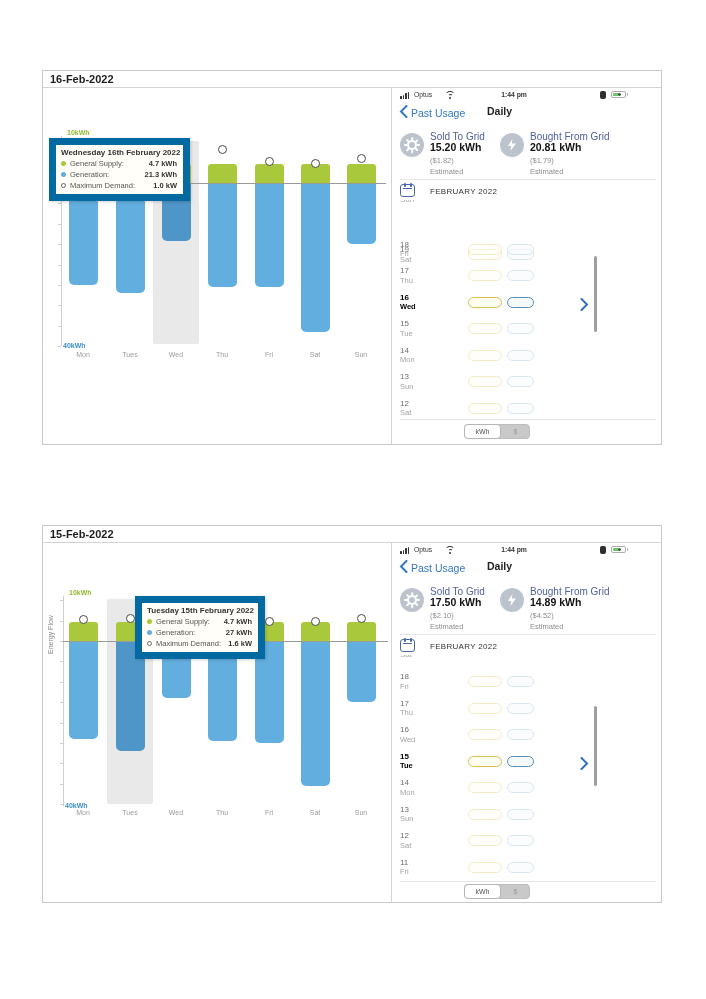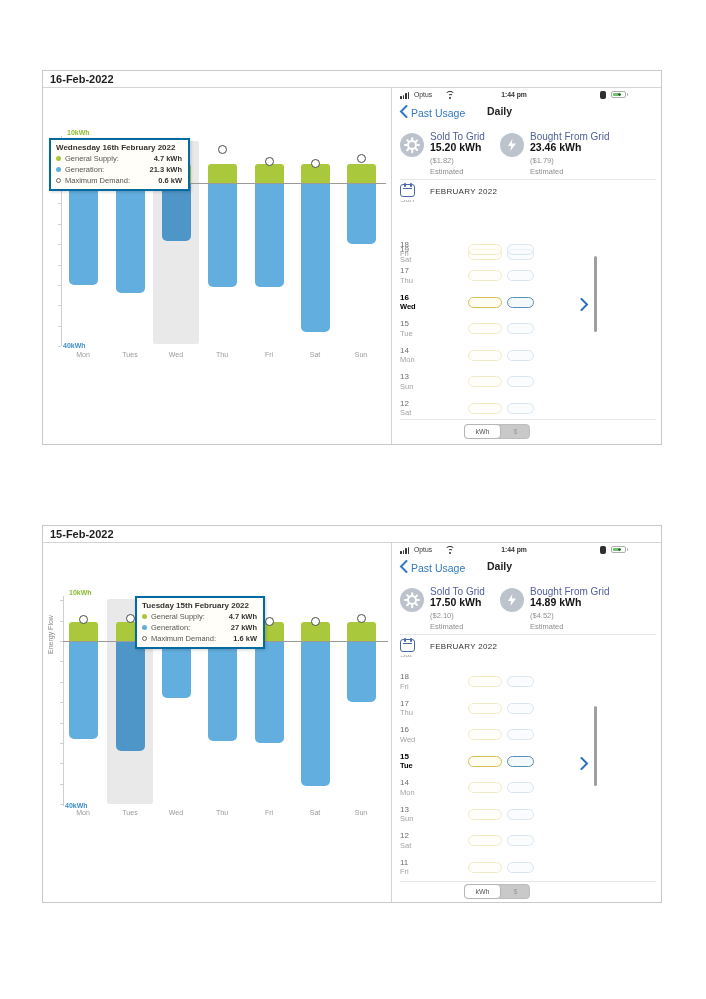--- a/index.html
+++ b/index.html
@@ -19,21 +19,21 @@
   .bar{position:absolute;z-index:1}
   .sup{background:#a9c83b;border-radius:3px 3px 0 0}
   .gen{background:#62aede;border-radius:0 0 5px 5px}
   .selgen{background:#4f96c8}
   .zline{position:absolute;height:1px;background:#9a9a9a;z-index:3}
   .circ{position:absolute;width:7px;height:7px;border:1.4px solid #4a4a4a;border-radius:50%;background:#fff;z-index:4}
   .xlab{position:absolute;font-size:7px;color:#9a9a9a;text-align:center;z-index:2}
   .ylab{position:absolute;font-size:7px;font-weight:bold;z-index:2}
   .ylab.g{color:#8fba33}.ylab.b{color:#3f8fc7}
   .vlab{position:absolute;font-size:7px;color:#8a8a8a;transform:rotate(-90deg);transform-origin:0 0;white-space:nowrap;z-index:2}
-  .tt{position:absolute;background:#fffef8;border:2px solid #0369a1;box-shadow:1px 1px 3px rgba(0,0,0,.18);z-index:6;padding:3px 6px 4px 5px;box-sizing:border-box}
+  .tt{position:absolute;background:#fffef8;border:7px solid #0369a1;box-shadow:1px 1px 3px rgba(0,0,0,.18);z-index:6;padding:3px 6px 4px 5px;box-sizing:border-box}
   .tt-title{font-size:8px;font-weight:bold;color:#333;margin-bottom:2px;white-space:nowrap}
   .tt-row{display:flex;align-items:center;margin-top:2px}
   .m{width:5px;height:5px;border-radius:50%;margin-right:4px;flex:none;box-sizing:border-box}
   .m.supply{background:#a9c83b}
   .m.generation{background:#62aede}
   .m.demand{background:#fff;border:1px solid #666}
   .tt-lab{font-size:7.5px;color:#555;flex:1;white-space:nowrap}
   .tt-val{font-size:7.5px;font-weight:bold;color:#333;white-space:nowrap;margin-left:6px}
 
   
@@ -148,21 +148,21 @@
             <div class="tt-val">4.7 kWh</div>
           </div>
           <div class="tt-row">
             <div class="m generation"></div>
             <div class="tt-lab">Generation:</div>
             <div class="tt-val">21.3 kWh</div>
           </div>
           <div class="tt-row">
             <div class="m demand"></div>
             <div class="tt-lab">Maximum Demand:</div>
-            <div class="tt-val">0.6 kW</div>
+            <div class="tt-val">1.0 kW</div>
           </div>
         </div>
       </div>
     <div class="vdiv"></div>
     <div class="phone" id="phone0">
         <div class="sbar" style="top: 2px;">
           <div class="sig" style="left: 8px; top: 2px; width: 11px; height: 8px;">
             <div class="sigb" style="left: 0px; height: 3px;"></div>
             <div class="sigb" style="left: 2.6px; height: 4.5px;"></div>
             <div class="sigb" style="left: 5.2px; height: 6px;"></div>
@@ -205,21 +205,21 @@
             <div class="scost">($1.82)</div>
             <div class="snote">Estimated</div>
           </div>
         </div>
         <div class="stat" style="left: 108px; top: 44px;">
           <div class="icirc">
             <div class="wbolt" style="clip-path: polygon(55% 0px, 0px 58%, 38% 58%, 30% 100%, 100% 38%, 48% 38%);"></div>
           </div>
           <div class="stxt">
             <div class="slab">Bought From Grid</div>
-            <div class="sval">23.46 kWh</div>
+            <div class="sval">20.81 kWh</div>
             <div class="scost">($1.79)</div>
             <div class="snote">Estimated</div>
           </div>
         </div>
         <div class="hdiv" style="top: 92px;"></div>
         <div class="month" style="top: 97px;">
           <div class="cal">
             <div class="calt" style="left: 2.5px;"></div>
             <div class="calt" style="left: 9px;"></div>
             <div class="call"></div>

